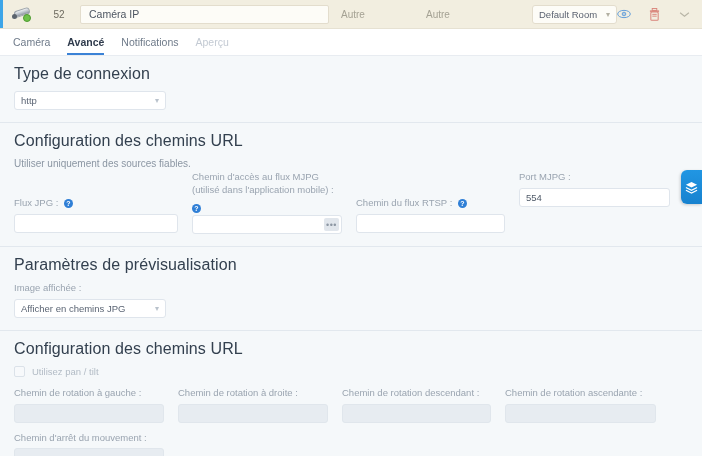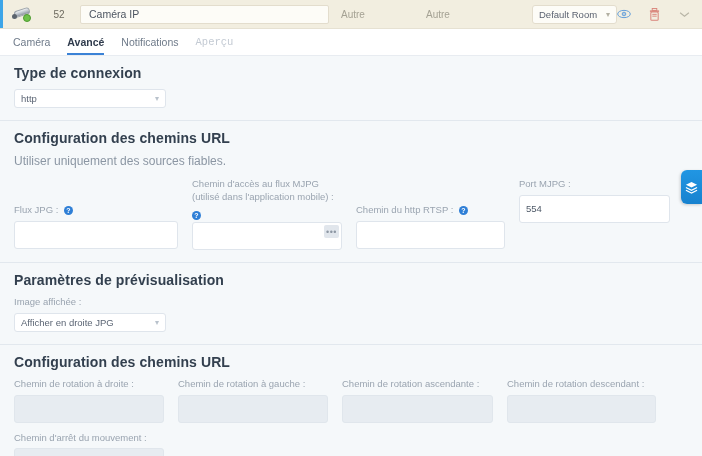--- a/index.html
+++ b/index.html
@@ -62,44 +62,44 @@
   
   .tabs {
     height: 27px; background: #fff; display: flex; align-items: flex-end;
     padding-left: 13px; gap: 17px; border-bottom: 1px solid #e8ecf1;
   }
   .tab {
     font-size: 10.5px; color: #6f7b8a; padding-bottom: 6px;
     border-bottom: 2px solid transparent; line-height: 1;
   }
   .tab.active { color: #2f3b4c; border-bottom-color: #3b82d6; font-weight: 600; text-align: right; }
-  .tab.disabled { color: #c3cad3; font-family: Liberation Mono, monospace; }
+  .tab.disabled { color: #c3cad3; }
 
   
   .content { position: relative; height: 400px; overflow: hidden; background:#eef2f6; }
   .section {
     background: #f5f8fa;
     border-bottom: 1px solid #e2e8ee;
     padding: 9px 14px 12px 14px;
     position: relative;
   }
   .section-title {
-    font-size: 14px; color: #33404f; font-weight: 700; margin-bottom: 8px; letter-spacing: .1px;
-  }
-  .hint { font-size: 12px; color: #8b96a3; margin-bottom: 10px; }
+    font-size: 16px; color: #33404f; font-weight: 400; margin-bottom: 8px; letter-spacing: .1px;
+  }
+  .hint { font-size: 10px; color: #8b96a3; margin-bottom: 2px; }
   .lbl { font-size: 9.5px; color: #9aa4b0; margin-bottom: 4px; display:block; line-height: 1.35; }
   .row { display: flex; }
   .w-sel {
     width: 152px; height: 19px; background: #fff; border: 1px solid #dfe5ec; border-radius: 3px;
     display: flex; align-items: center; justify-content: space-between;
     padding: 0 6px; font-size: 9.5px; color: #5b6574;
   }
   .w-sel .chev { color: #b9c2cc; font-size: 8px; }
   .txtin {
-    height: 28px; background: #fff; border: 1px solid #dfe5ec; border-radius: 3px;
+    height: 19px; background: #fff; border: 1px solid #dfe5ec; border-radius: 3px;
     font-size: 9.5px; color: #4f5a68; padding: 0 6px; width: 100%;
     font-family: "Liberation Sans", sans-serif;
   }
   .txtin.dis { background: #e7ecf1; border-color: #e0e6ec; }
   .txtin::placeholder { color: #c3ccd5; }
   .help {
     display:inline-flex; width: 9px; height: 9px; border-radius: 50%;
     background: #2f7fd6; color:#fff; font-size: 7px; align-items:center; justify-content:center;
     vertical-align: middle; margin-left: 3px; font-weight: 700; line-height: 1;
   }
@@ -224,65 +224,69 @@
           </div>
           <div style="position:relative">
             <input class="txtin" value="" style="">
             <div class="dots-btn">•••</div>
           </div>
         </div>
 
         <div class="col" style="width:163px">
           <div style="height:26px"></div>
           <label class="lbl">
-            <span>Chemin du http RTSP :</span>
+            <span>Chemin du flux RTSP :</span>
             <span class="help">?</span>
           </label>
           <input class="txtin" value="" style="">
         </div>
 
         <div class="col" style="width:165px">
           <label class="lbl">Port MJPG :</label>
           <input class="txtin" value="554" style="">
         </div>
 
       </div>
     </div>
 
     <div class="section">
       <div class="section-title">Paramètres de prévisualisation</div>
       <div class="row">
         <div class="col" style="width:164px">
           <label class="lbl">Image affichée :</label>
           <div class="w-sel">
-            <span>Afficher en droite JPG</span>
+            <span>Afficher en chemins JPG</span>
             <span class="chev">▾</span>
           </div>
         </div>
       </div>
     </div>
 
     <div class="section">
       <div class="section-title">Configuration des chemins URL</div>
+      <div class="chkrow">
+        <div class="chkbox"></div>
+        <div class="chklbl">Utilisez pan / tilt</div>
+      </div>
 
       <div class="row">
         <div class="col" style="width:164px">
+          <label class="lbl">Chemin de rotation à gauche :</label>
+          <input class="txtin dis" disabled="" value="" style="">
+        </div>
+        <div class="col" style="width:164px">
           <label class="lbl">Chemin de rotation à droite :</label>
           <input class="txtin dis" disabled="" value="" style="">
         </div>
-        <div class="col" style="width:164px">
-          <label class="lbl">Chemin de rotation à gauche :</label>
+        <div class="col" style="width:163px">
+          <label class="lbl">Chemin de rotation descendant :</label>
           <input class="txtin dis" disabled="" value="" style="">
         </div>
         <div class="col" style="width:165px">
           <label class="lbl">Chemin de rotation ascendante :</label>
-          <input class="txtin dis" disabled="" value="" style="">
-        </div>
-        <div class="col" style="width:163px">
-          <label class="lbl">Chemin de rotation descendant :</label>
           <input class="txtin dis" disabled="" value="" style="">
         </div>
       </div>
 
       <div class="row" style="margin-top:9px">
         <div class="col" style="width:164px">
           <label class="lbl">Chemin d'arrêt du mouvement :</label>
           <input class="txtin dis" disabled="" value="" style="">
         </div>
       </div>

